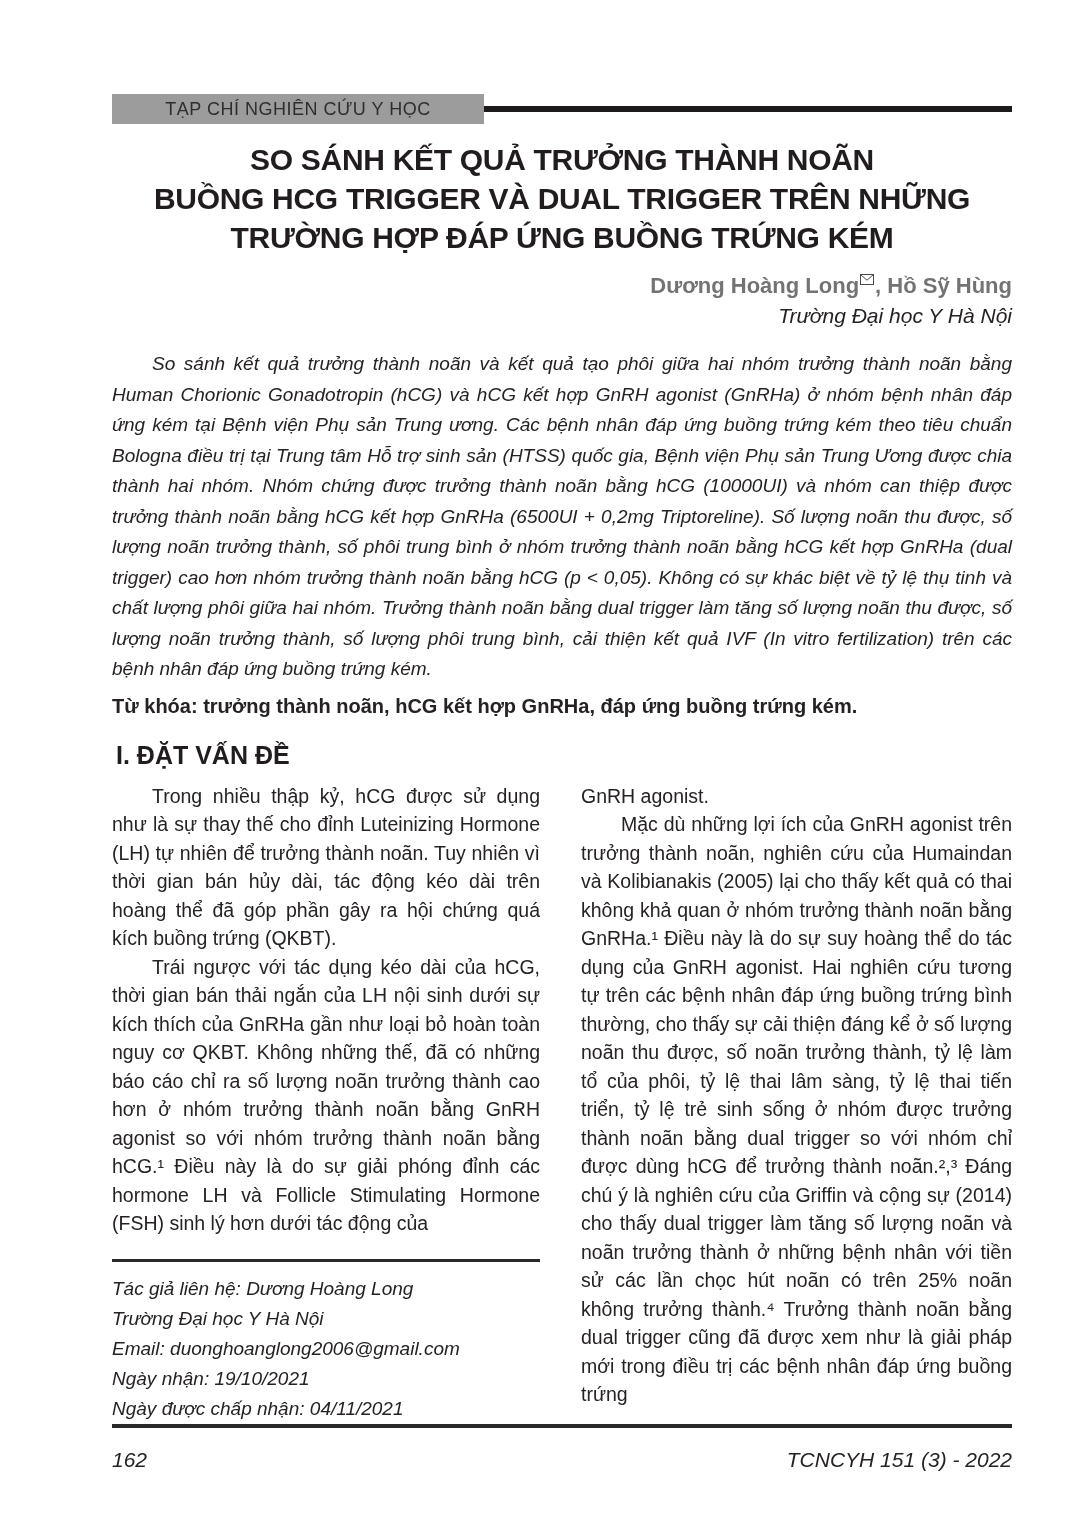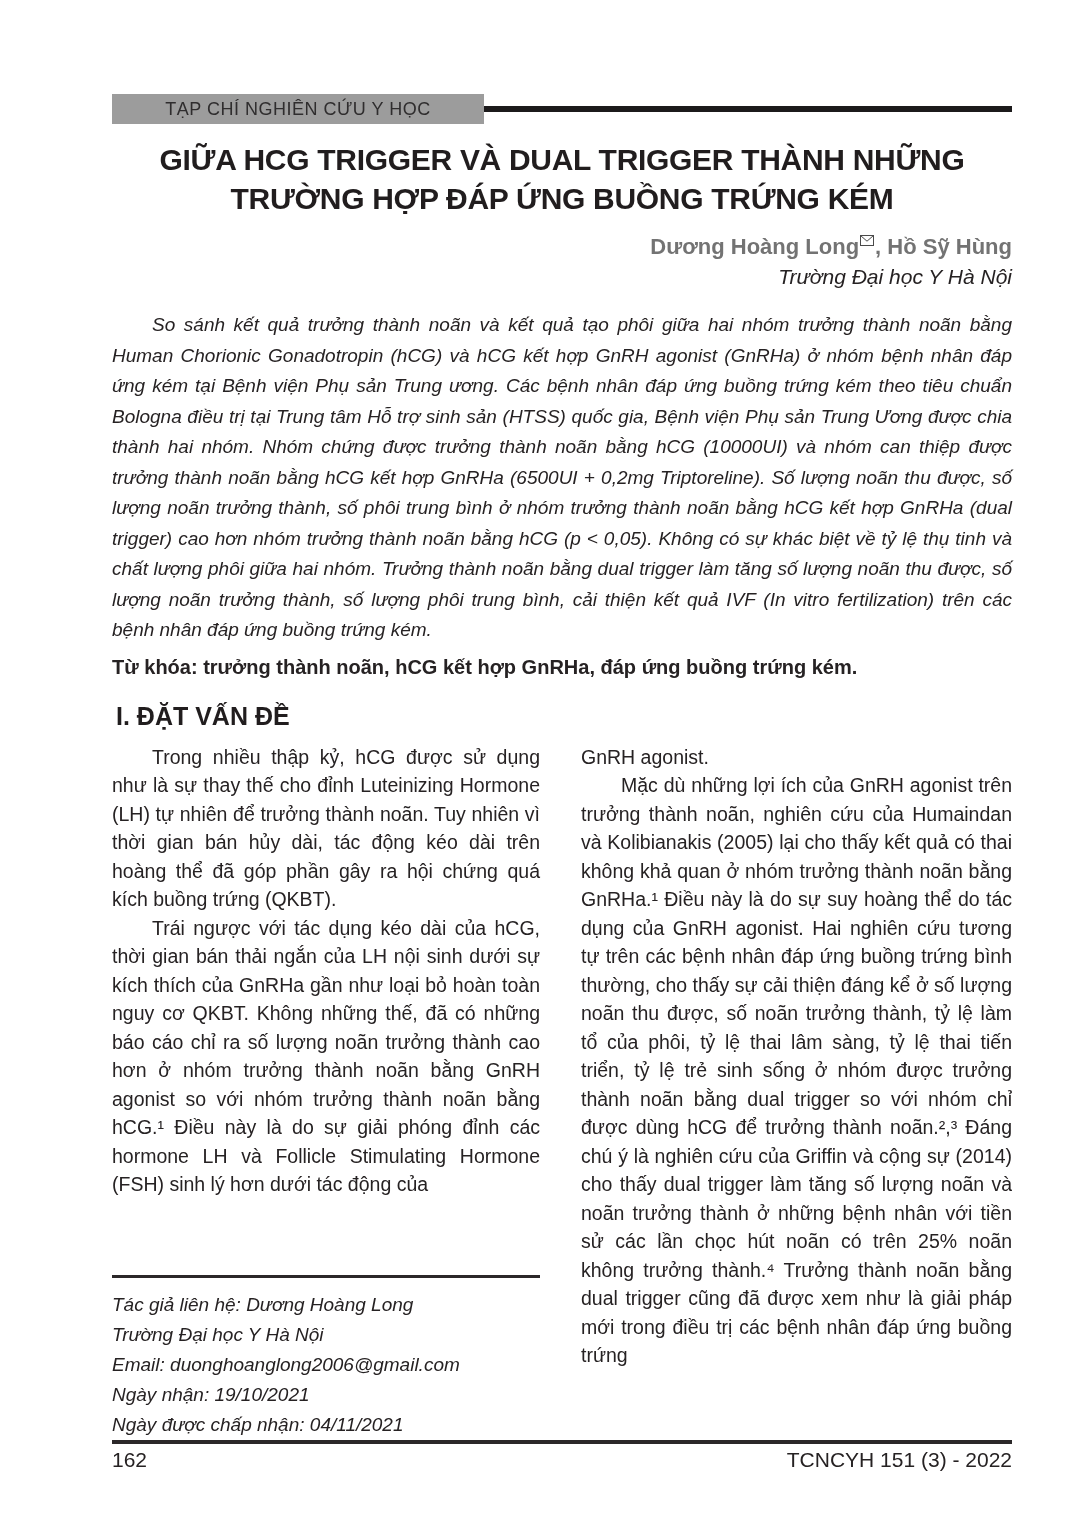--- a/index.html
+++ b/index.html
@@ -71,37 +71,38 @@
   .footnote {
     margin-top: auto;
     border-top: 3px solid #2b2829;
     padding-top: 12px; 
     font-style: italic; font-size: 19px; line-height: 30px;
   }
   
   .footer {
     margin-top: auto; flex: 0 0 auto;
     border-top: 4px solid #2b2829;
-    padding-top: 4px;
+    padding-top: 20px;
     display: flex; justify-content: space-between;
-    font-size: 21px;
+    font-style: italic; font-size: 21px;
   }
 </style>
 </head>
 <body>
 
 <div class="page">
 
   <div class="banner-row">
     <div class="banner-box">TẠP CHÍ NGHIÊN CỨU Y HỌC</div>
     <div class="banner-rule"></div>
   </div>
 
   <h1 class="title">
-    <span>GIỮA HCG TRIGGER VÀ DUAL TRIGGER THÀNH NHỮNG</span>
+    <span>SO SÁNH KẾT QUẢ TRƯỞNG THÀNH NOÃN</span>
+    <span>BUỒNG HCG TRIGGER VÀ DUAL TRIGGER TRÊN NHỮNG</span>
     <span>TRƯỜNG HỢP ĐÁP ỨNG BUỒNG TRỨNG KÉM</span>
   </h1>
 
   <div class="byline">
     <span>Dương Hoàng Long</span><span class="mail-sup"><svg width="14" height="11" viewBox="0 0 14 11">
           <rect x="0.5" y="0.5" width="13" height="10" fill="none" stroke="#4a4a4a" stroke-width="1"></rect>
           <path d="M0.5 0.5 L7 6.2 L13.5 0.5" fill="none" stroke="#4a4a4a" stroke-width="1"></path>
         </svg></span><span>, Hồ Sỹ Hùng</span>
   </div>
 

